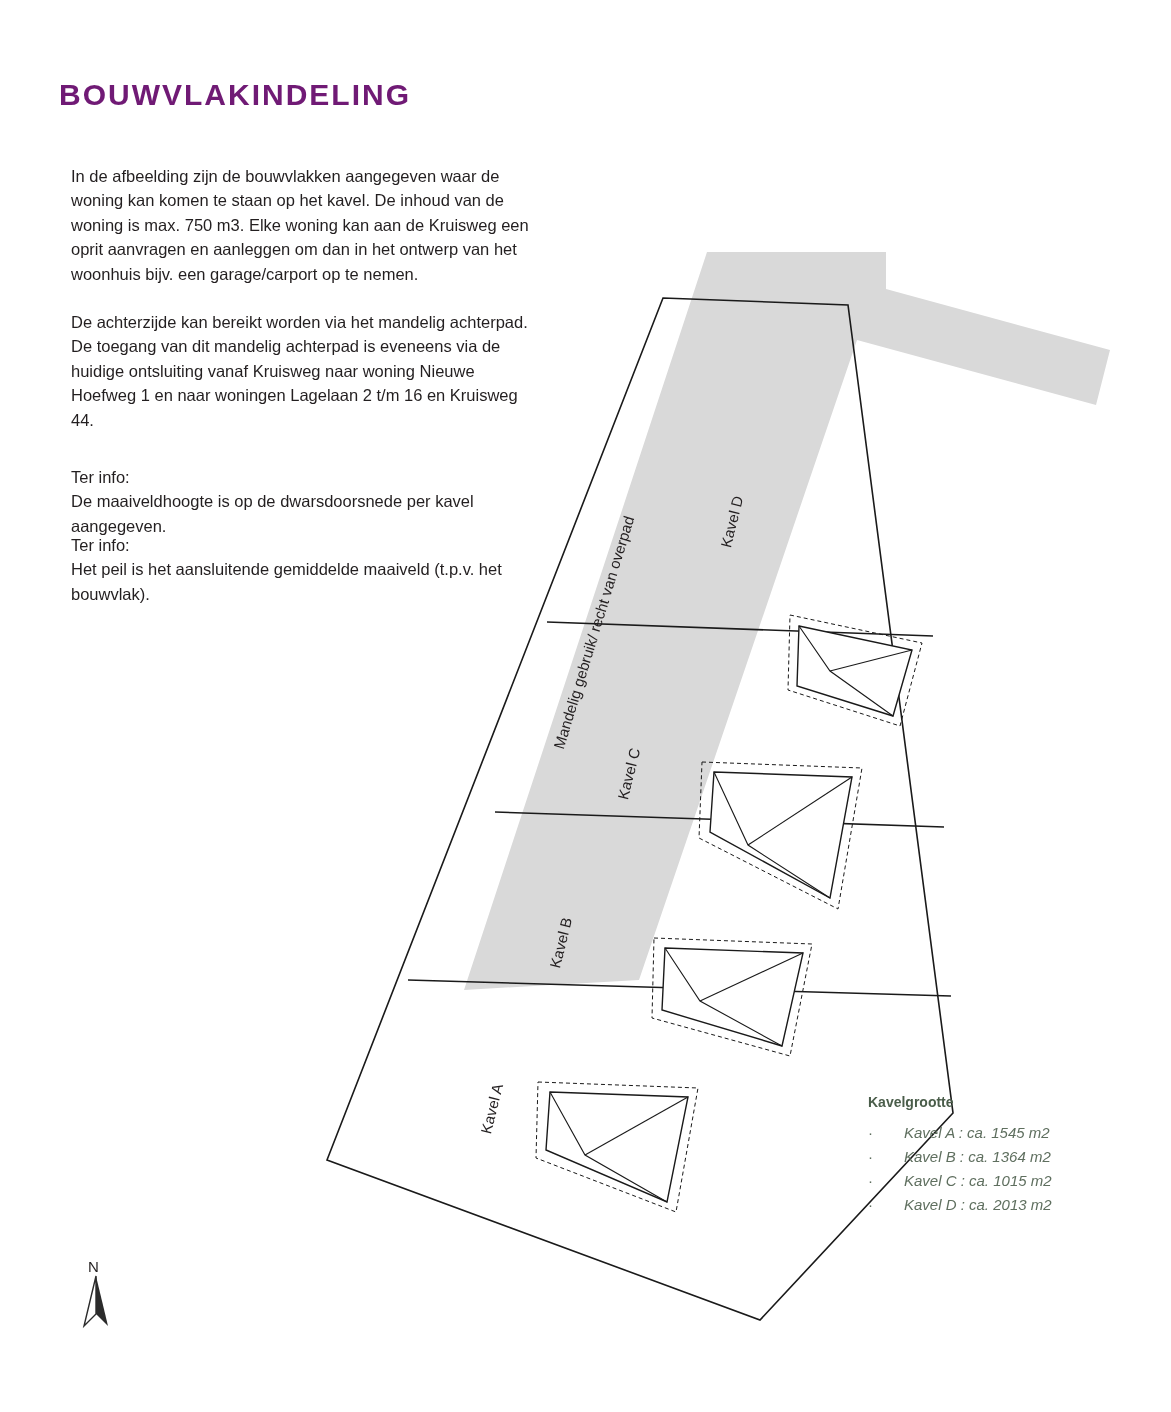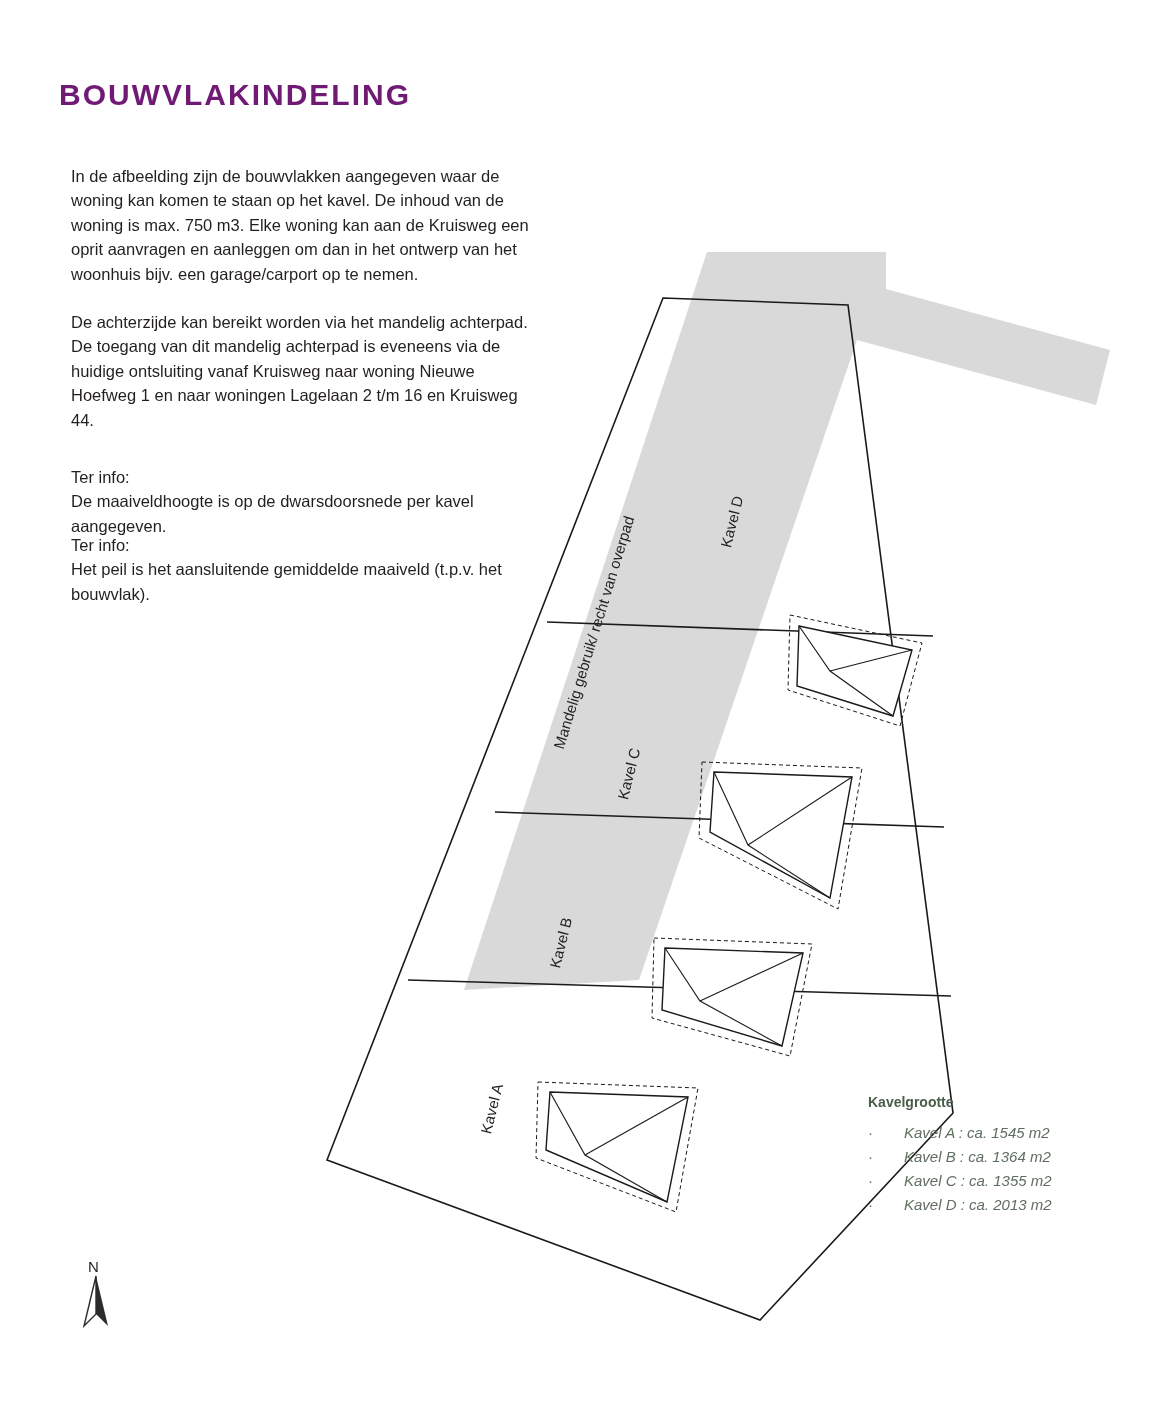--- a/index.html
+++ b/index.html
@@ -162,21 +162,21 @@
   <div class="legend-item">
     <span class="legend-bullet">·</span>
     <span>Kavel A : ca. 1545 m2</span>
   </div>
   <div class="legend-item">
     <span class="legend-bullet">·</span>
     <span>Kavel B : ca. 1364 m2</span>
   </div>
   <div class="legend-item">
     <span class="legend-bullet">·</span>
-    <span>Kavel C : ca. 1355 m2</span>
+    <span>Kavel C : ca. 1015 m2</span>
   </div>
   <div class="legend-item">
     <span class="legend-bullet">·</span>
     <span>Kavel D : ca. 2013 m2</span>
   </div>
 </div>
 
 <div id="compass-label">N</div>
 <svg id="compass" viewBox="0 0 40 80">
   <polygon points="20,18 32,68 20,56" fill="#2b2b2b"></polygon>

